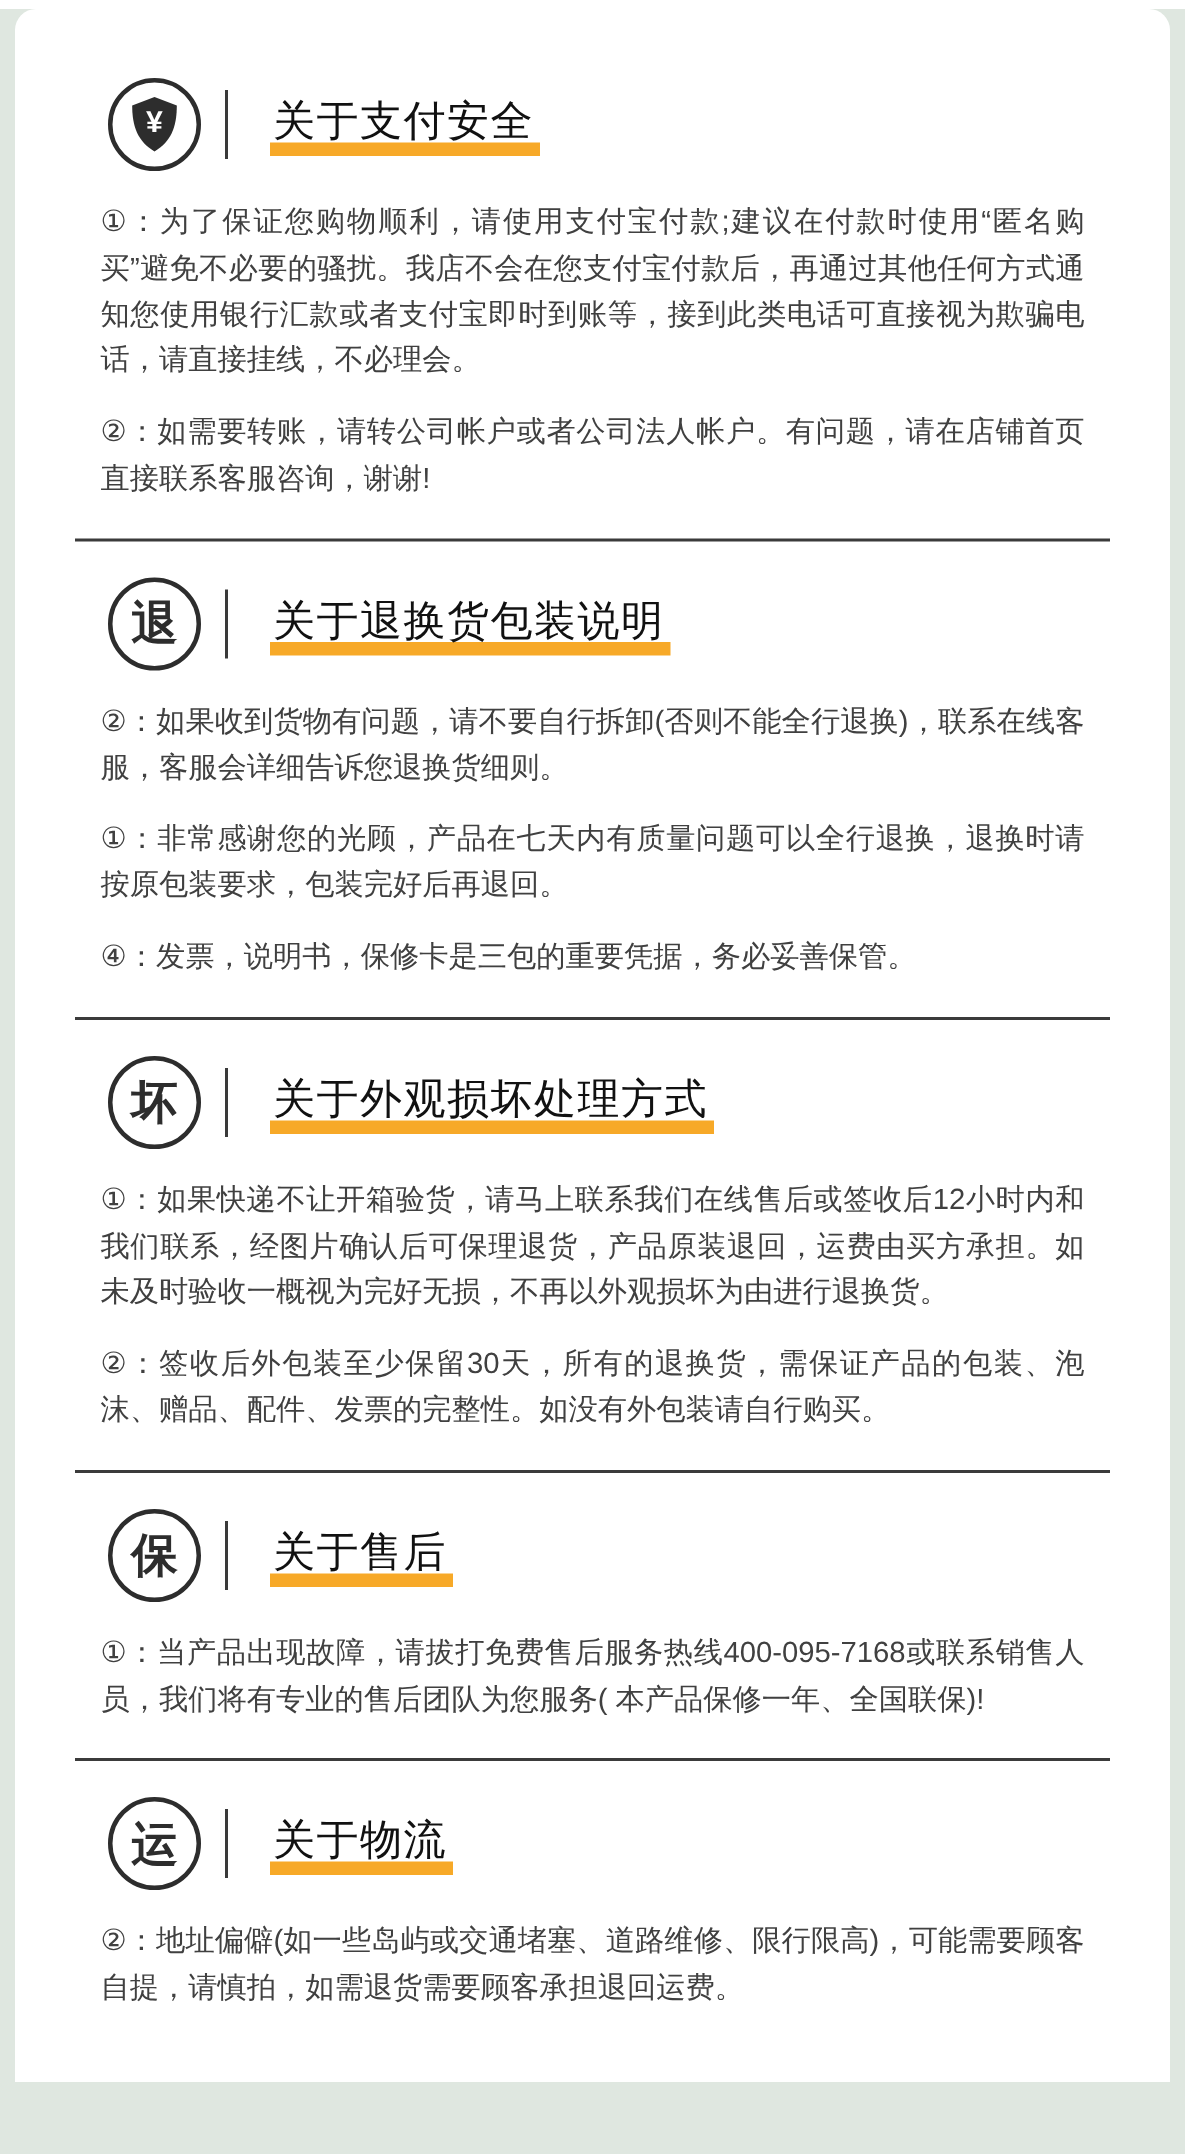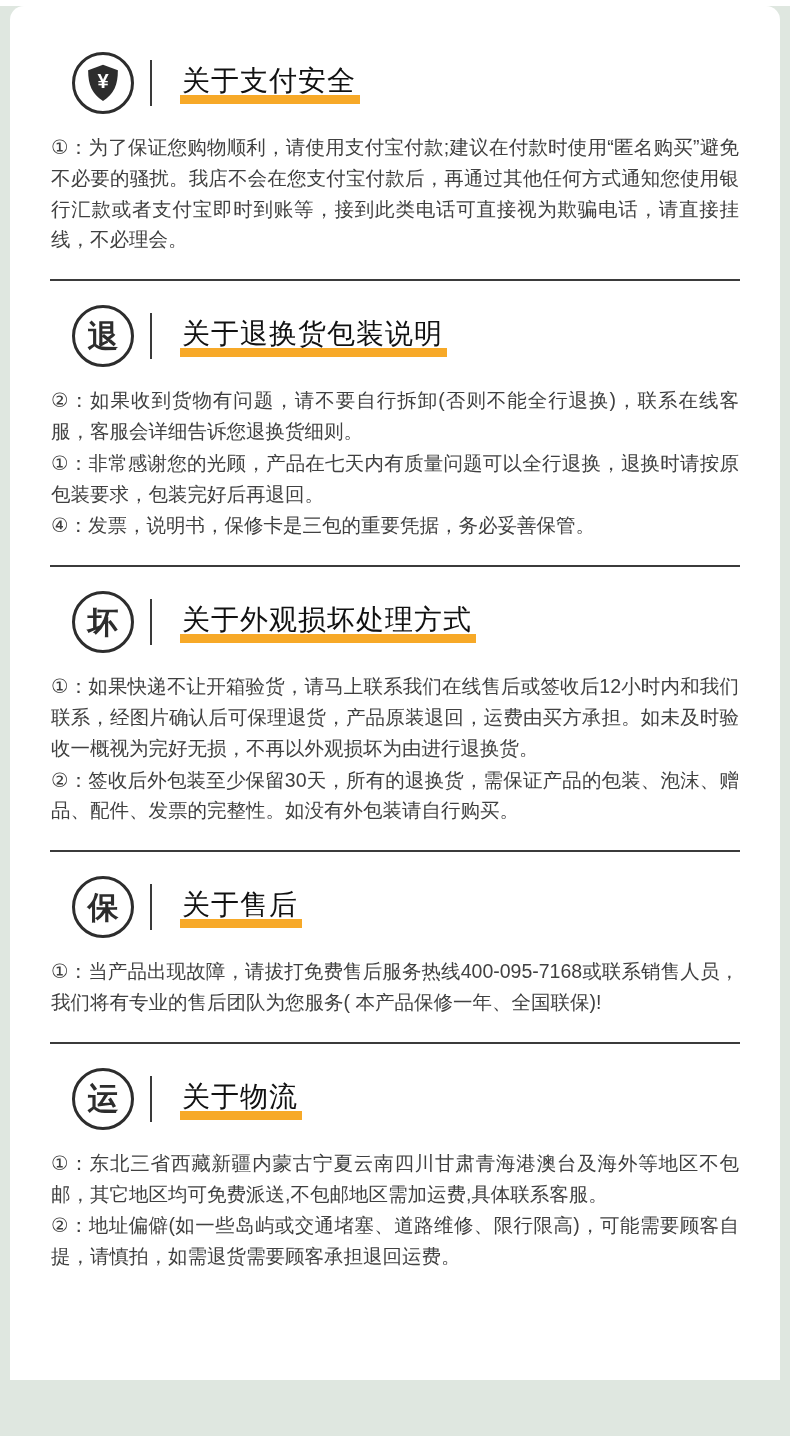--- a/index.html
+++ b/index.html
@@ -66,21 +66,21 @@
     padding: 0 4px 4px 2px;
     background-image: linear-gradient(#F7A928, #F7A928);
     background-repeat: no-repeat;
     background-size: 100% 9px;
     background-position: 0 100%;
   }
   .sec-body {
     margin-top: 16px;
   }
   .sec-body p {
-    margin: 1px;
+    margin: 17px;
     font-size: 19.5px;
     line-height: 1.58;
     color: #404040;
     text-align: justify;
   }
   hr.divider {
     border: 0;
     height: 2px;
     background: #3B3B3B;
     margin: 24px 0 22px 0;
@@ -99,20 +99,21 @@
         <svg width="56" height="56" viewBox="0 0 64 64" aria-hidden="true">
           <path d="M32 11 L49 17.5 C49 34 44.5 45 32 52.5 C19.5 45 15 34 15 17.5 Z" fill="#2D2D2D"></path>
           <text x="32" y="38" text-anchor="middle" font-size="23" font-weight="bold" fill="#FFFFFF">¥</text>
         </svg>
       </div>
       <div class="sec-rule"></div>
       <h2 class="sec-title">关于支付安全</h2>
     </div>
     <div class="sec-body">
       <p>①：为了保证您购物顺利，请使用支付宝付款;建议在付款时使用“匿名购买”避免不必要的骚扰。我店不会在您支付宝付款后，再通过其他任何方式通知您使用银行汇款或者支付宝即时到账等，接到此类电话可直接视为欺骗电话，请直接挂线，不必理会。</p>
+      <p>②：如需要转账，请转公司帐户或者公司法人帐户。有问题，请在店铺首页直接联系客服咨询，谢谢!</p>
     </div>
   </section>
 
   <hr class="divider">
 
   <section>
     <div class="sec-head">
       <div class="sec-icon char">
         <span>退</span>
       </div>
@@ -161,18 +162,17 @@
 
   <section>
     <div class="sec-head">
       <div class="sec-icon char">
         <span>运</span>
       </div>
       <div class="sec-rule"></div>
       <h2 class="sec-title">关于物流</h2>
     </div>
     <div class="sec-body">
-      <p>①：东北三省西藏新疆内蒙古宁夏云南四川甘肃青海港澳台及海外等地区不包邮，其它地区均可免费派送,不包邮地区需加运费,具体联系客服。</p>
       <p>②：地址偏僻(如一些岛屿或交通堵塞、道路维修、限行限高)，可能需要顾客自提，请慎拍，如需退货需要顾客承担退回运费。</p>
     </div>
   </section>
 
 </div>
 
 </body></html>

